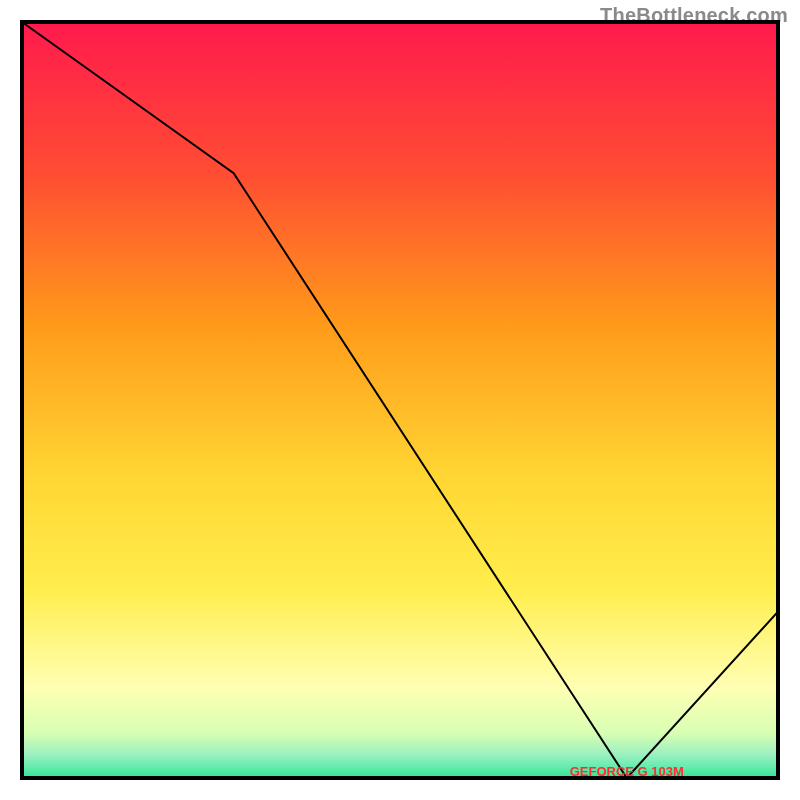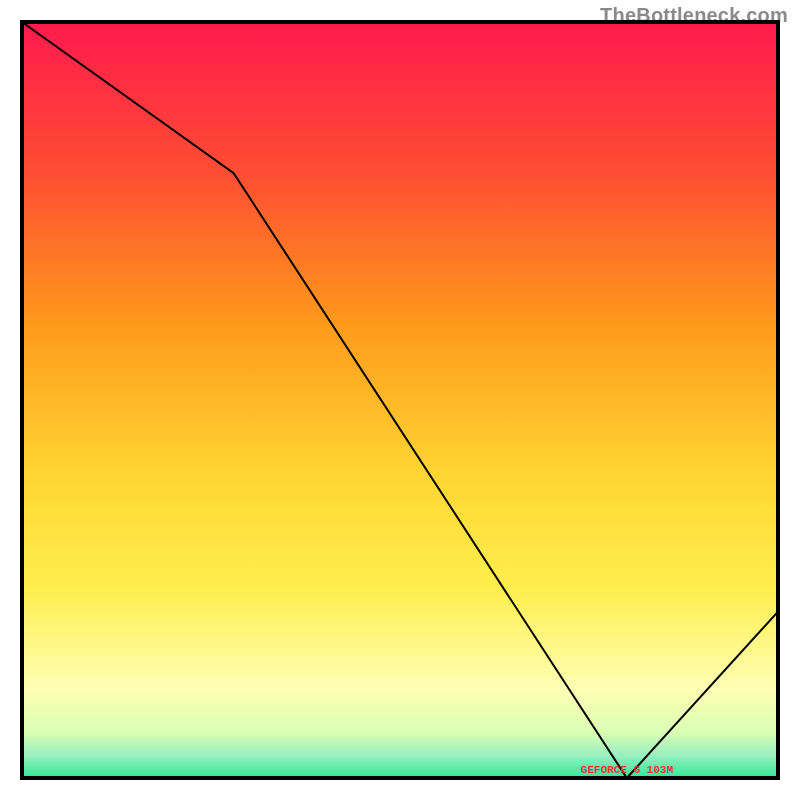--- a/index.html
+++ b/index.html
@@ -25,22 +25,22 @@
     color: #8a8a8a;
     letter-spacing: 0.2px;
   }
   svg.plot {
     position: absolute;
     left: 0;
     top: 0;
   }
   .marker-label {
     position: absolute;
-    font-family: Liberation Mono, monospace;
-    font-size: 11px;
+    font-family: Liberation Sans, sans-serif;
+    font-size: 13px;
     font-weight: 700;
     color: #ff2d2d;
     white-space: nowrap;
     transform: translateX(-50%);
   }
 </style>
 </head>
 <body>
 
 <div class="wrap">

